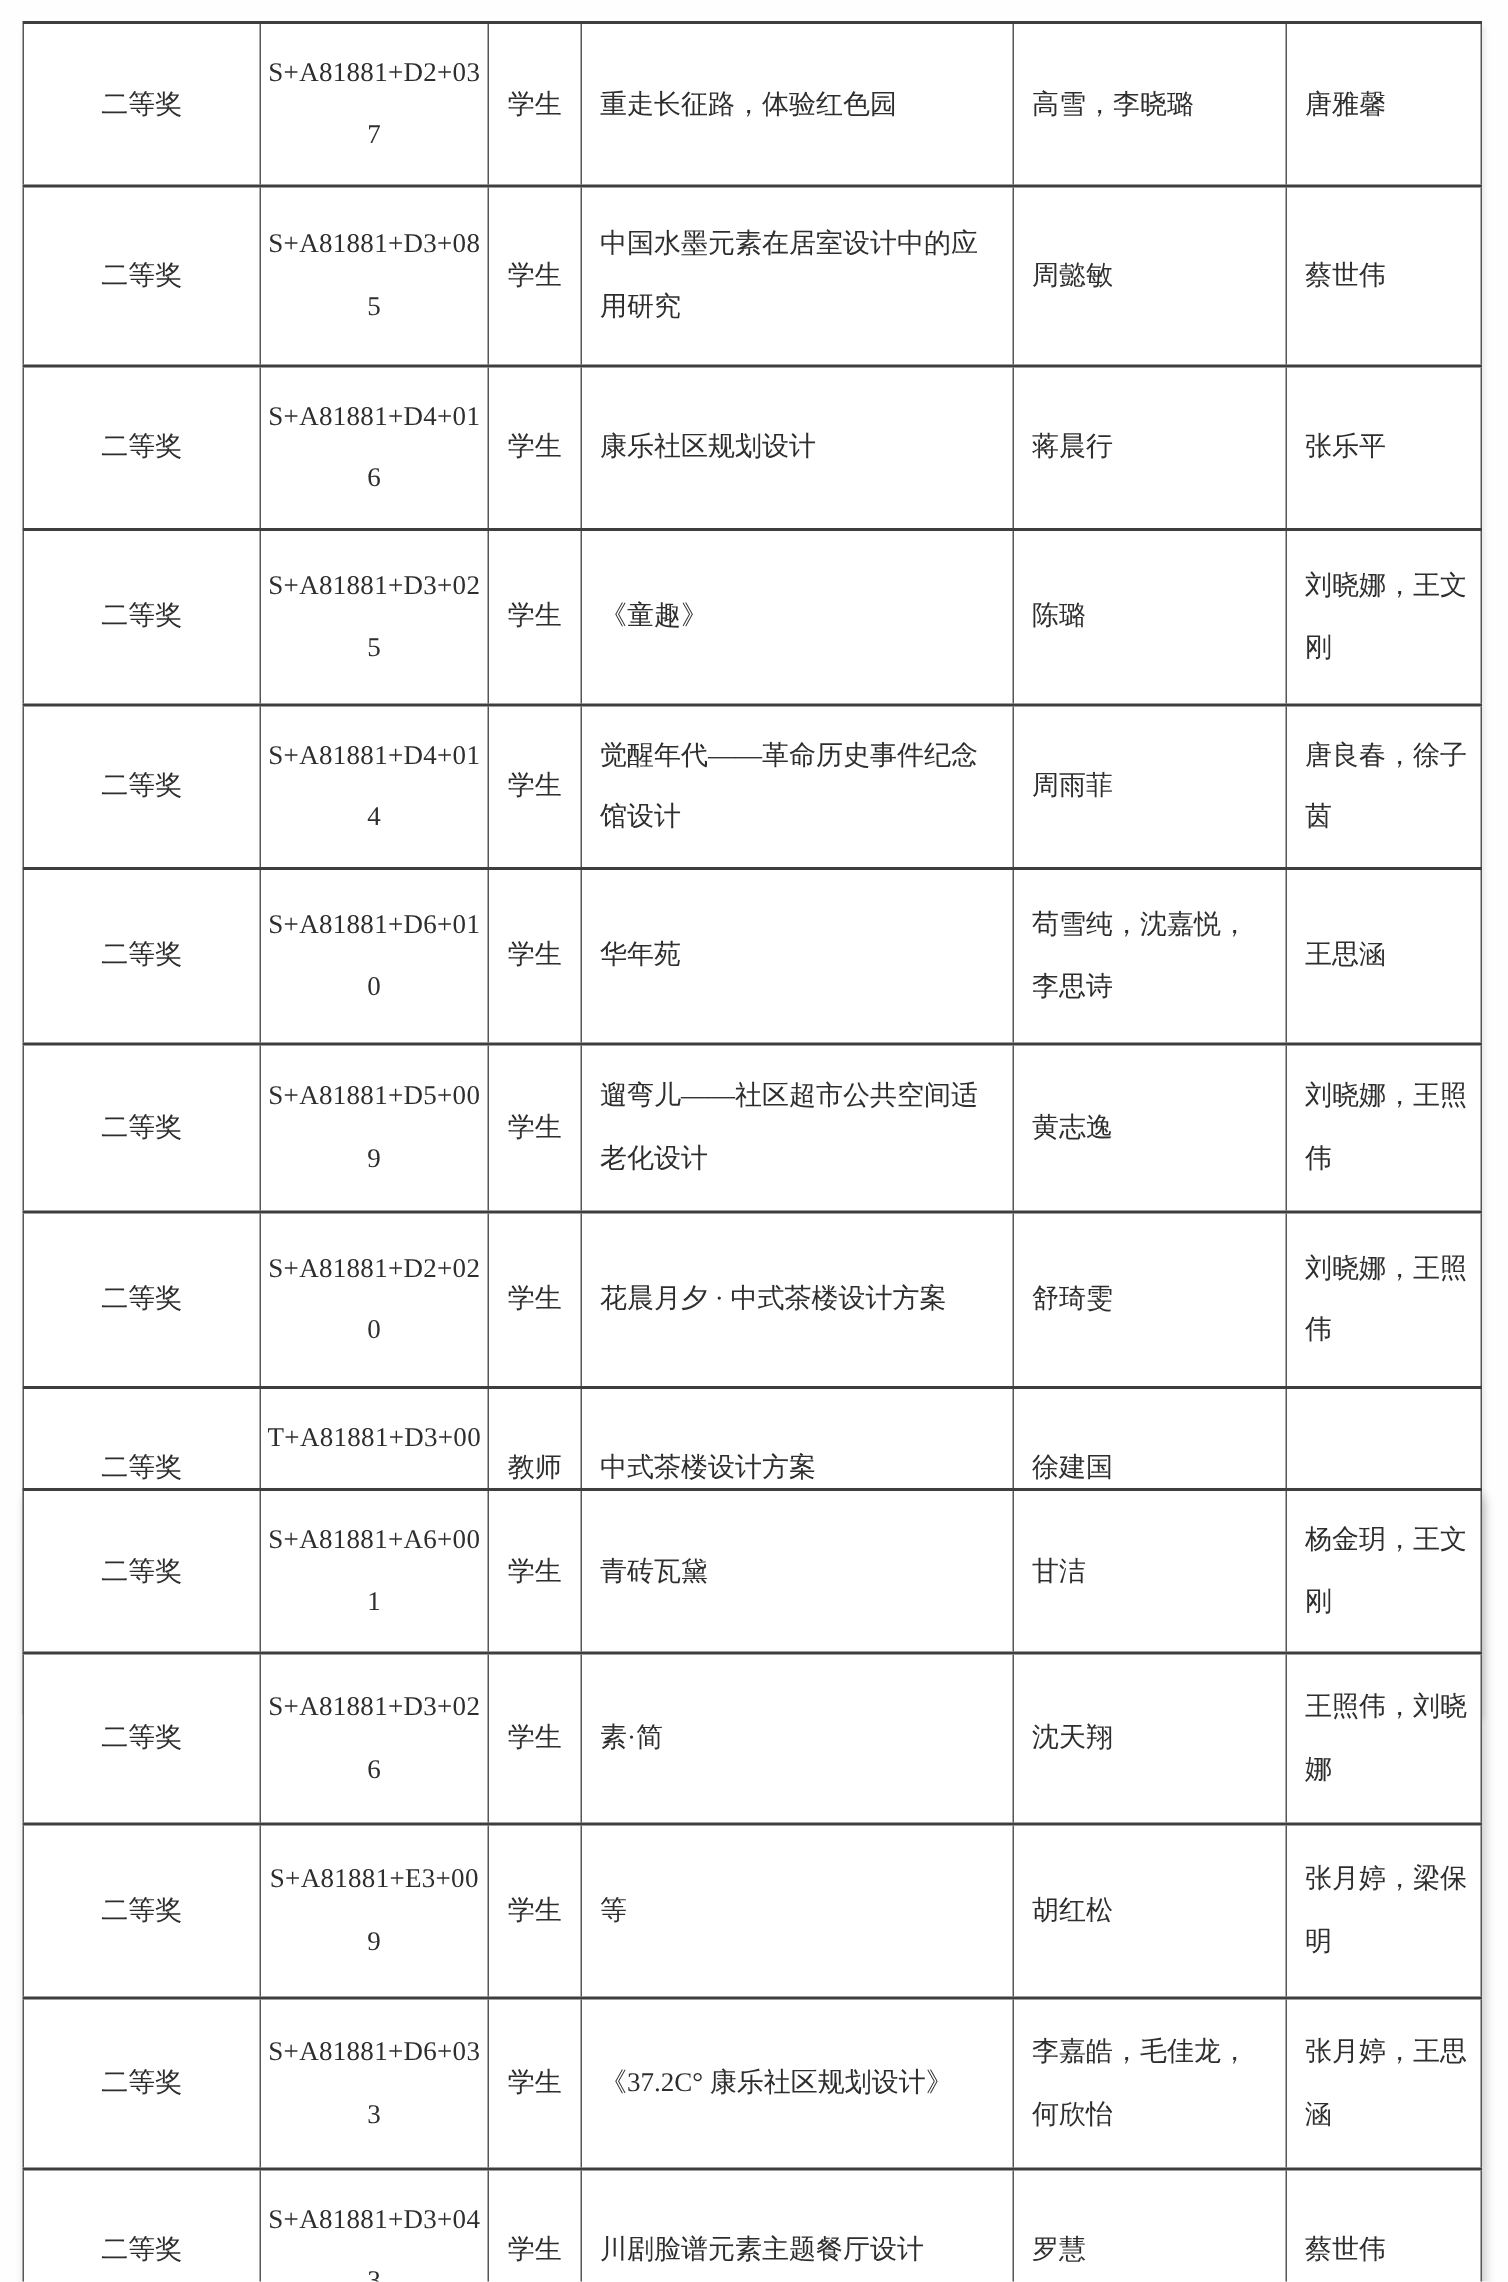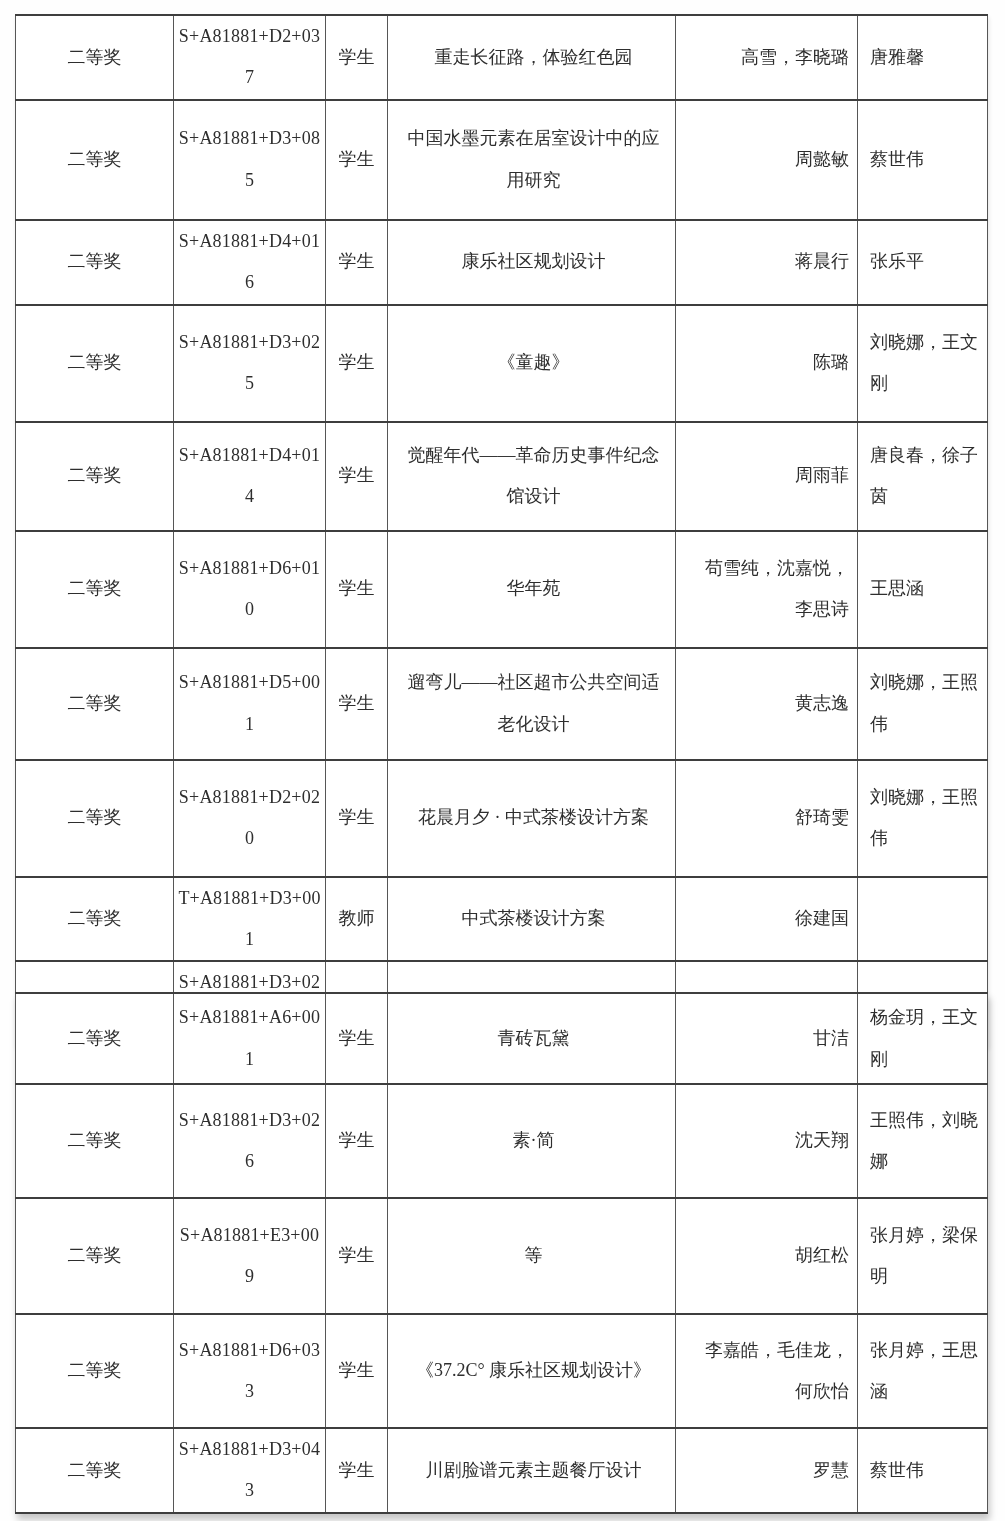--- a/index.html
+++ b/index.html
@@ -30,23 +30,23 @@
     border-right:1px solid #565656;
     border-top:2px solid #3e3e3e;
     border-bottom:2px solid #3e3e3e;
     font-size:18px;
     line-height:2.3;
     color:#2e2e2e;
     vertical-align:middle;
     overflow:hidden;
     word-break:break-all;
   }
-  td.c-award, td.c-code, td.c-role { text-align:center; padding:0 2px;margin-top:32px; }
-  td.c-title   { text-align:center; padding:0 8px 0 12px; }
-  td.c-authors { text-align:right; padding:0 8px 0 12px; }
+  td.c-award, td.c-code, td.c-role { text-align:center; padding:12px 2px;margin-top:32px; }
+  td.c-title   { text-align:left; padding:0 8px 0 12px; }
+  td.c-authors { text-align:left; padding:0 8px 0 12px; }
   td.c-advisors{ text-align:left; padding:0 6px 0 12px; }
   td.c-code { letter-spacing:0.2px; }
 </style>
 </head>
 <body>
 
 <div class="page">
 
   <div class="tablewrap seg1">
     <table class="award-table">
@@ -102,21 +102,21 @@
           <tr style="height: 117px;">
             <td class="c-award">二等奖</td>
             <td class="c-code">S+A81881+D6+010</td>
             <td class="c-role">学生</td>
             <td class="c-title">华年苑</td>
             <td class="c-authors">苟雪纯，沈嘉悦，李思诗</td>
             <td class="c-advisors">王思涵</td>
           </tr>
           <tr style="height: 112px;">
             <td class="c-award">二等奖</td>
-            <td class="c-code">S+A81881+D5+001</td>
+            <td class="c-code">S+A81881+D5+009</td>
             <td class="c-role">学生</td>
             <td class="c-title">遛弯儿——社区超市公共空间适老化设计</td>
             <td class="c-authors">黄志逸</td>
             <td class="c-advisors">刘晓娜，王照伟</td>
           </tr>
           <tr style="height: 117px;">
             <td class="c-award">二等奖</td>
             <td class="c-code">S+A81881+D2+020</td>
             <td class="c-role">学生</td>
             <td class="c-title">花晨月夕 · 中式茶楼设计方案</td>

